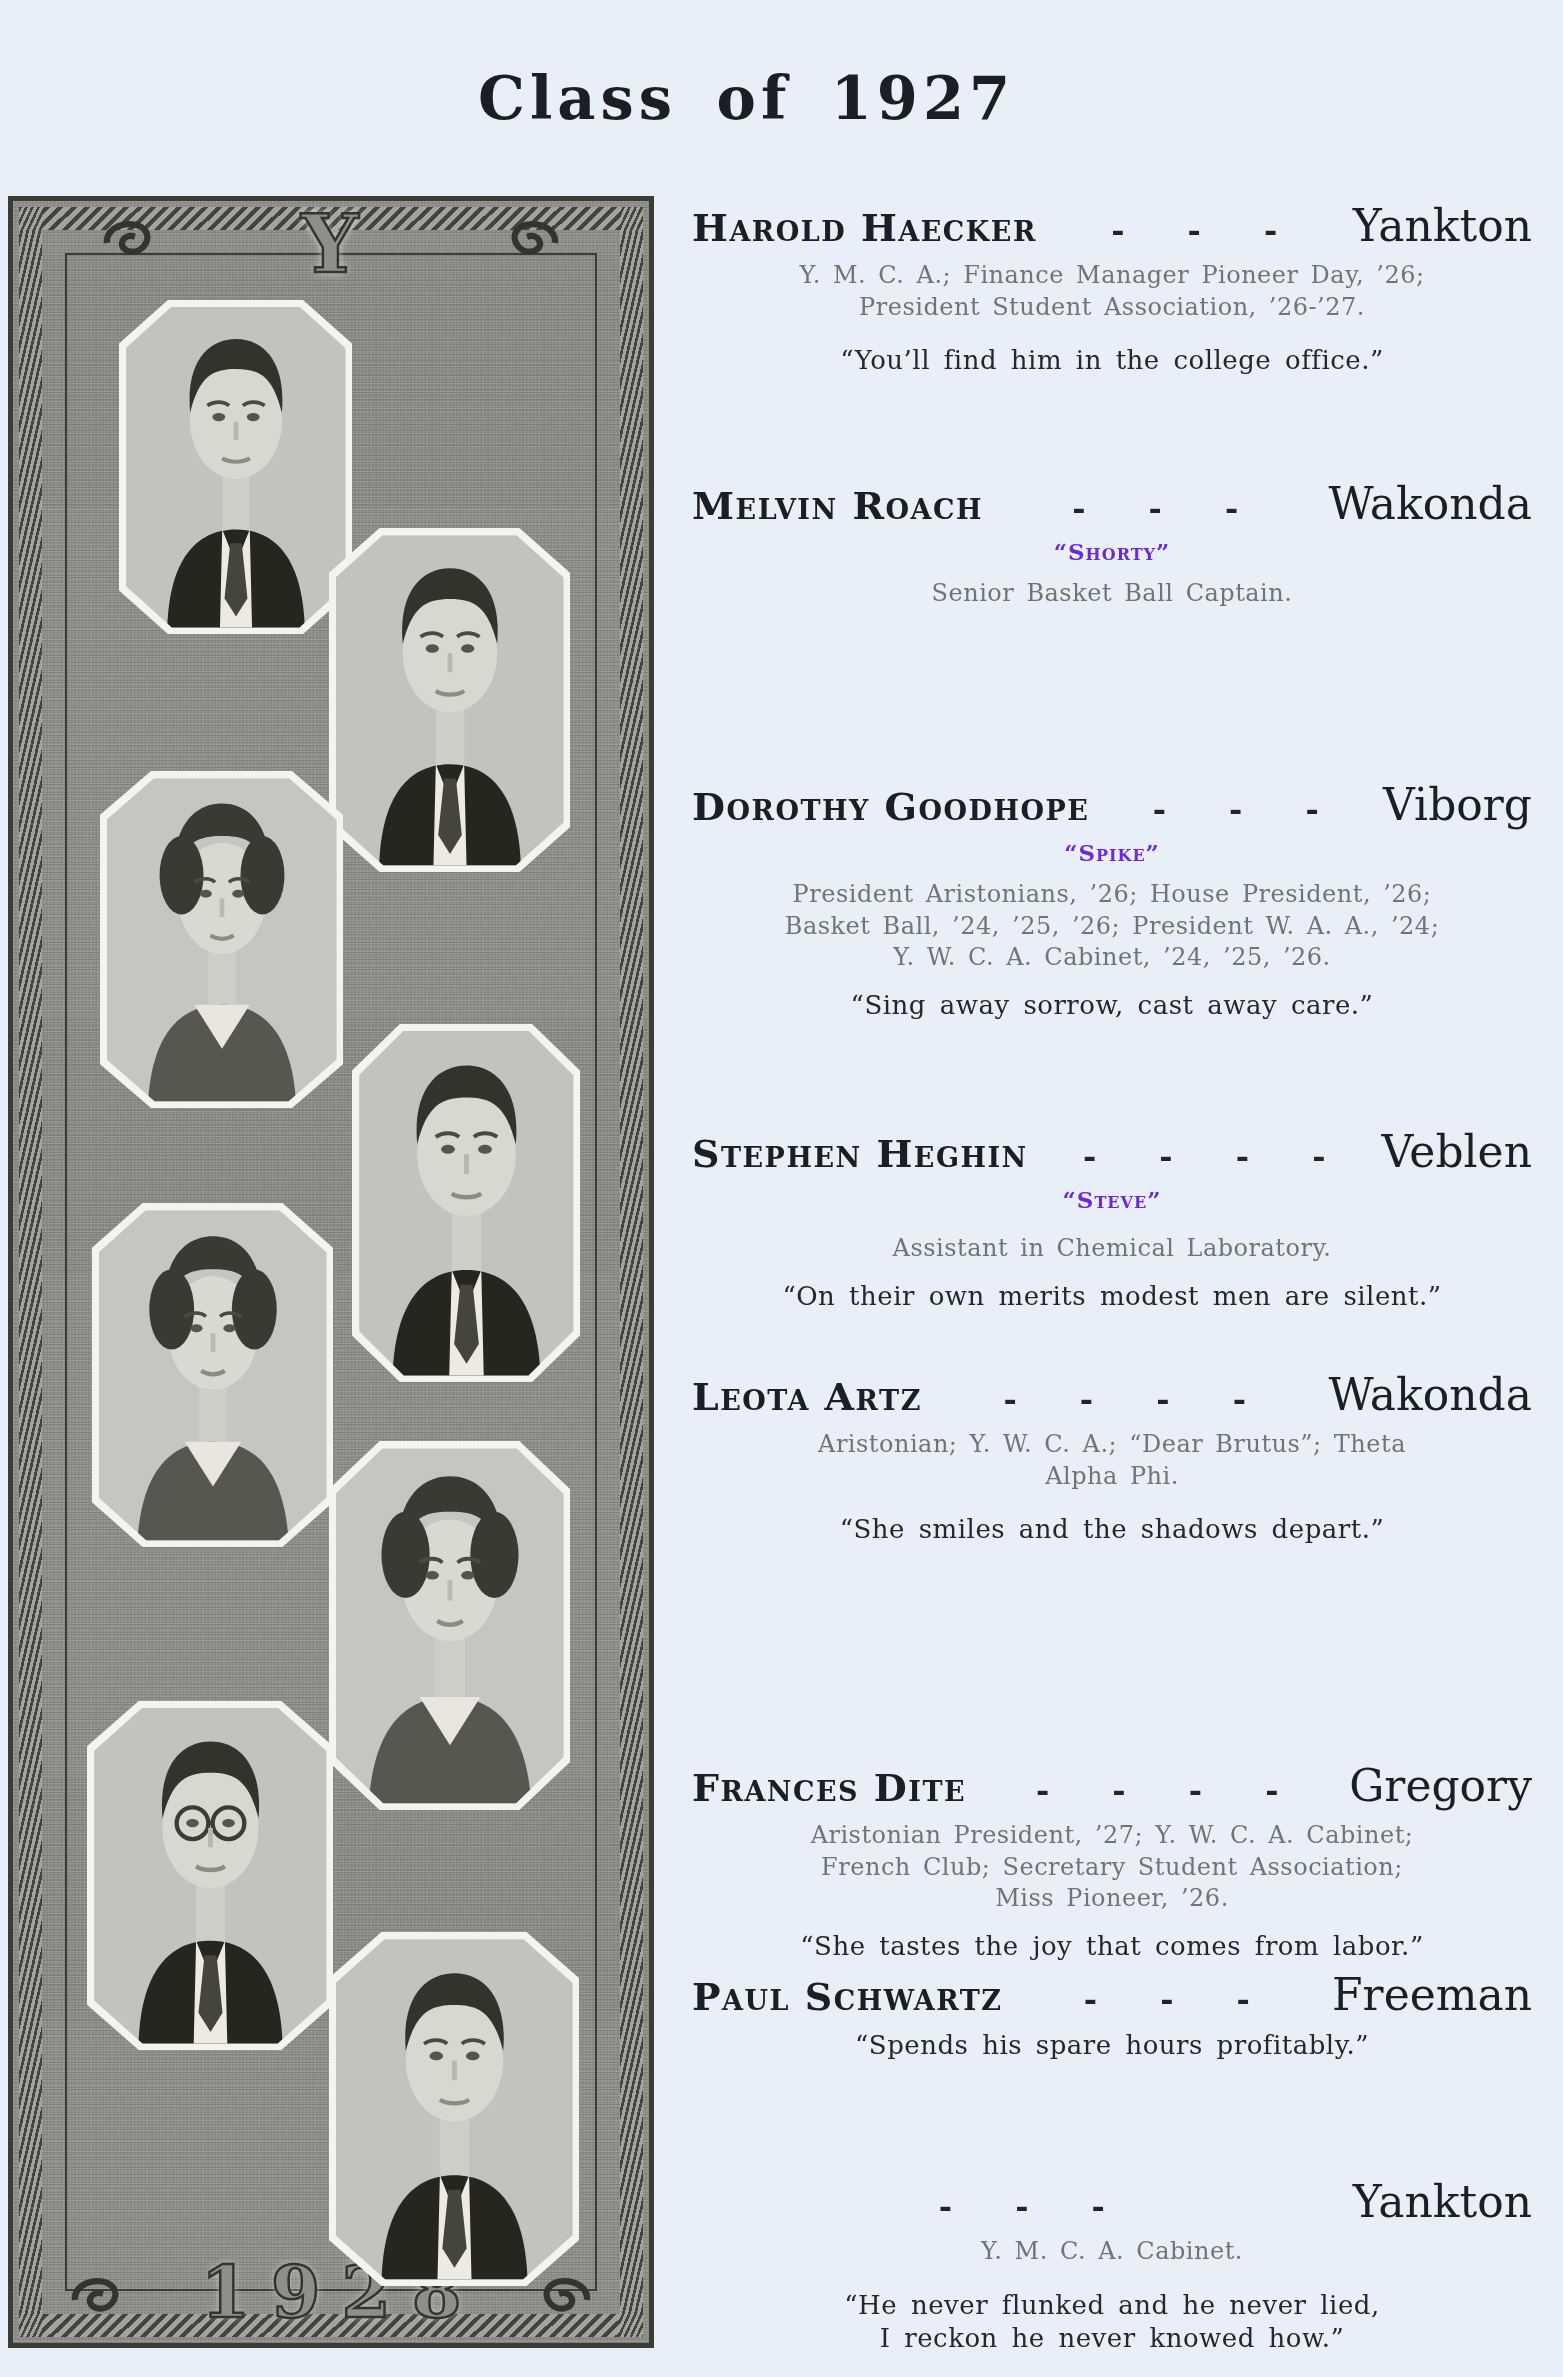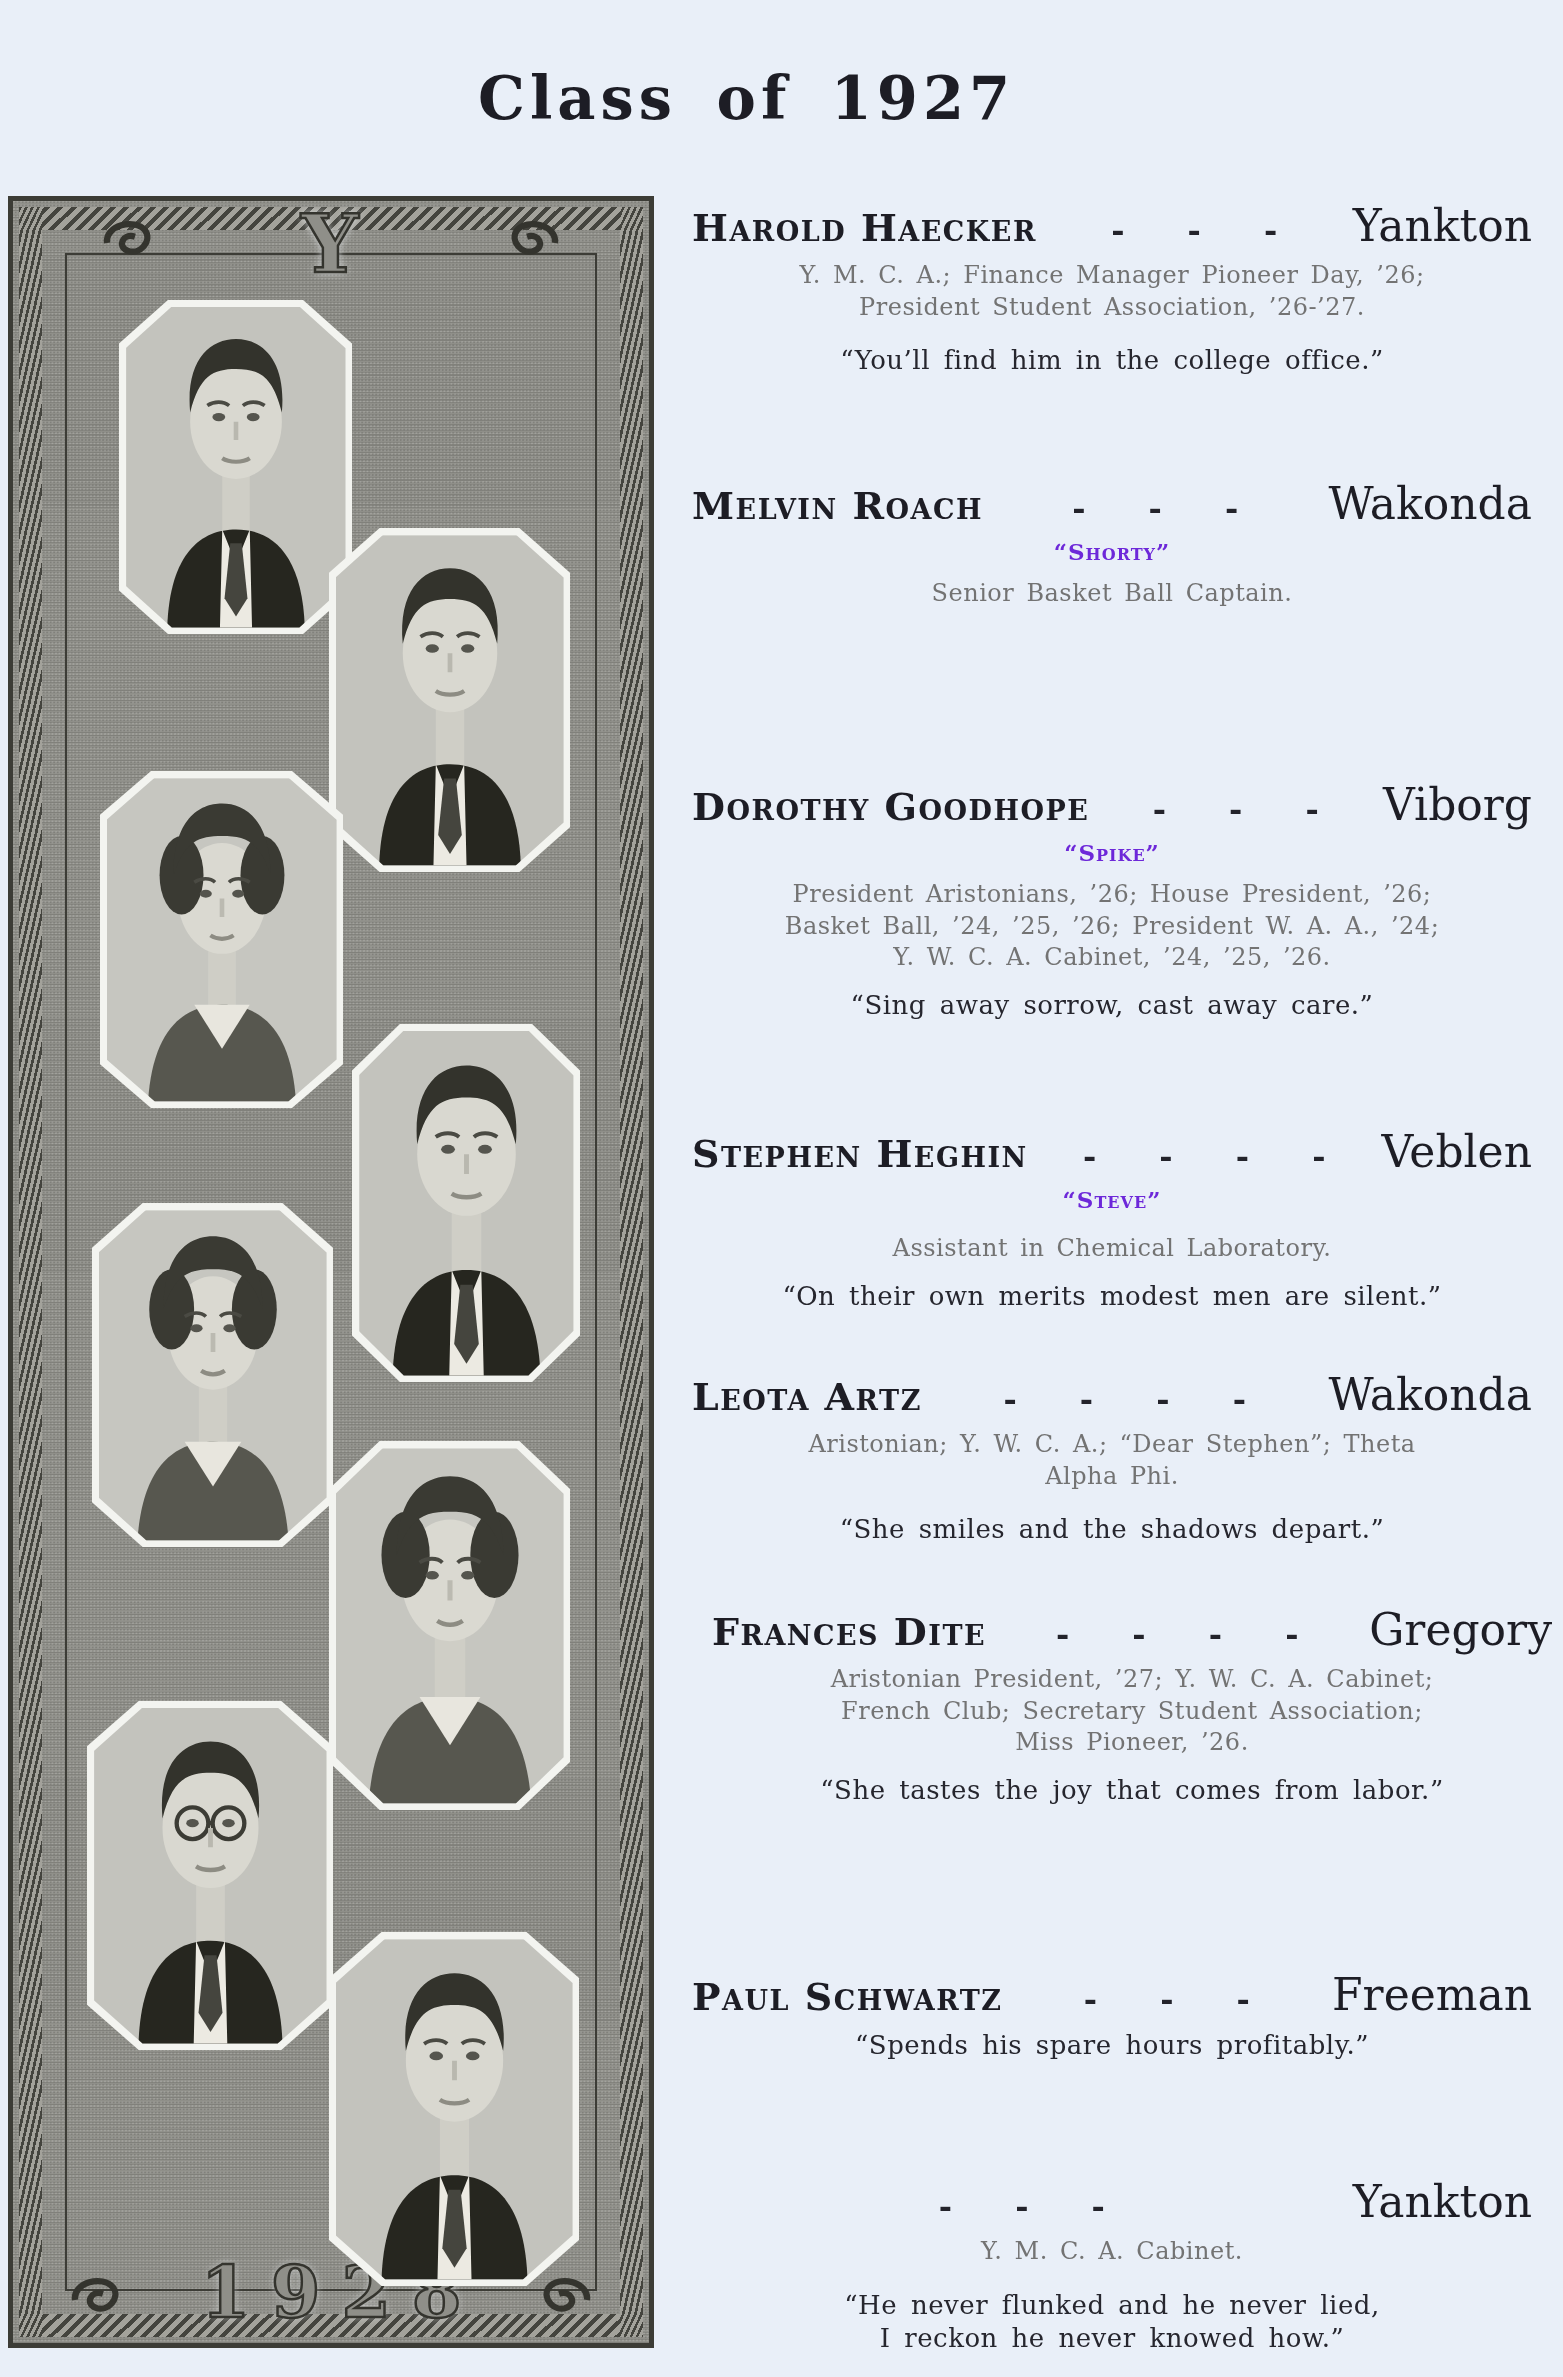--- a/index.html
+++ b/index.html
@@ -88,21 +88,21 @@
   .photo-4{left:339px;top:823px;width:228px;height:358px;}
   .photo-5{left:79px;top:1002px;width:241px;height:344px;}
   .photo-6{left:316px;top:1240px;width:241px;height:369px;}
   .photo-7{left:74px;top:1500px;width:246px;height:349px;}
   .photo-8{left:316px;top:1731px;width:250px;height:354px;}
 
   
   .entries{position:absolute;left:692px;top:0;width:840px;}
   .entry{position:absolute;left:0;width:100%;}
   .entry-1{top:200px;}  .entry-2{top:478px;}  .entry-3{top:779px;}
-  .entry-4{top:1126px;} .entry-5{top:1369px;} .entry-6{top:1604px;margin-left:20px;}
+  .entry-4{top:1126px;} .entry-5{top:1369px;} .entry-6{top:1760px;}
   .entry-7{top:1969px;} .entry-8{top:2176px;}
 
   .entry-heading{
     display:flex;align-items:baseline;
     margin-bottom:9px;
     color:#1d1d25;
   }
   .student-name{
     font-variant-caps:small-caps;
     font-size:38px;font-weight:600;letter-spacing:1.5px;
@@ -310,21 +310,21 @@
     <div class="activities tight">Assistant in Chemical Laboratory.</div>
     <div class="quote">“On their own merits modest men are silent.”</div>
   </section>
 
   <section class="entry entry-5">
     <div class="entry-heading">
       <span class="student-name">Leota Artz</span>
       <span class="dash-sep">- - - -</span>
       <span class="hometown">Wakonda</span>
     </div>
-    <div class="activities">Aristonian; Y. W. C. A.; “Dear Stephen”; Theta
+    <div class="activities">Aristonian; Y. W. C. A.; “Dear Brutus”; Theta
 Alpha Phi.</div>
     <div class="quote">“She smiles and the shadows depart.”</div>
   </section>
 
   <section class="entry entry-6">
     <div class="entry-heading">
       <span class="student-name">Frances Dite</span>
       <span class="dash-sep">- - - -</span>
       <span class="hometown">Gregory</span>
     </div>

